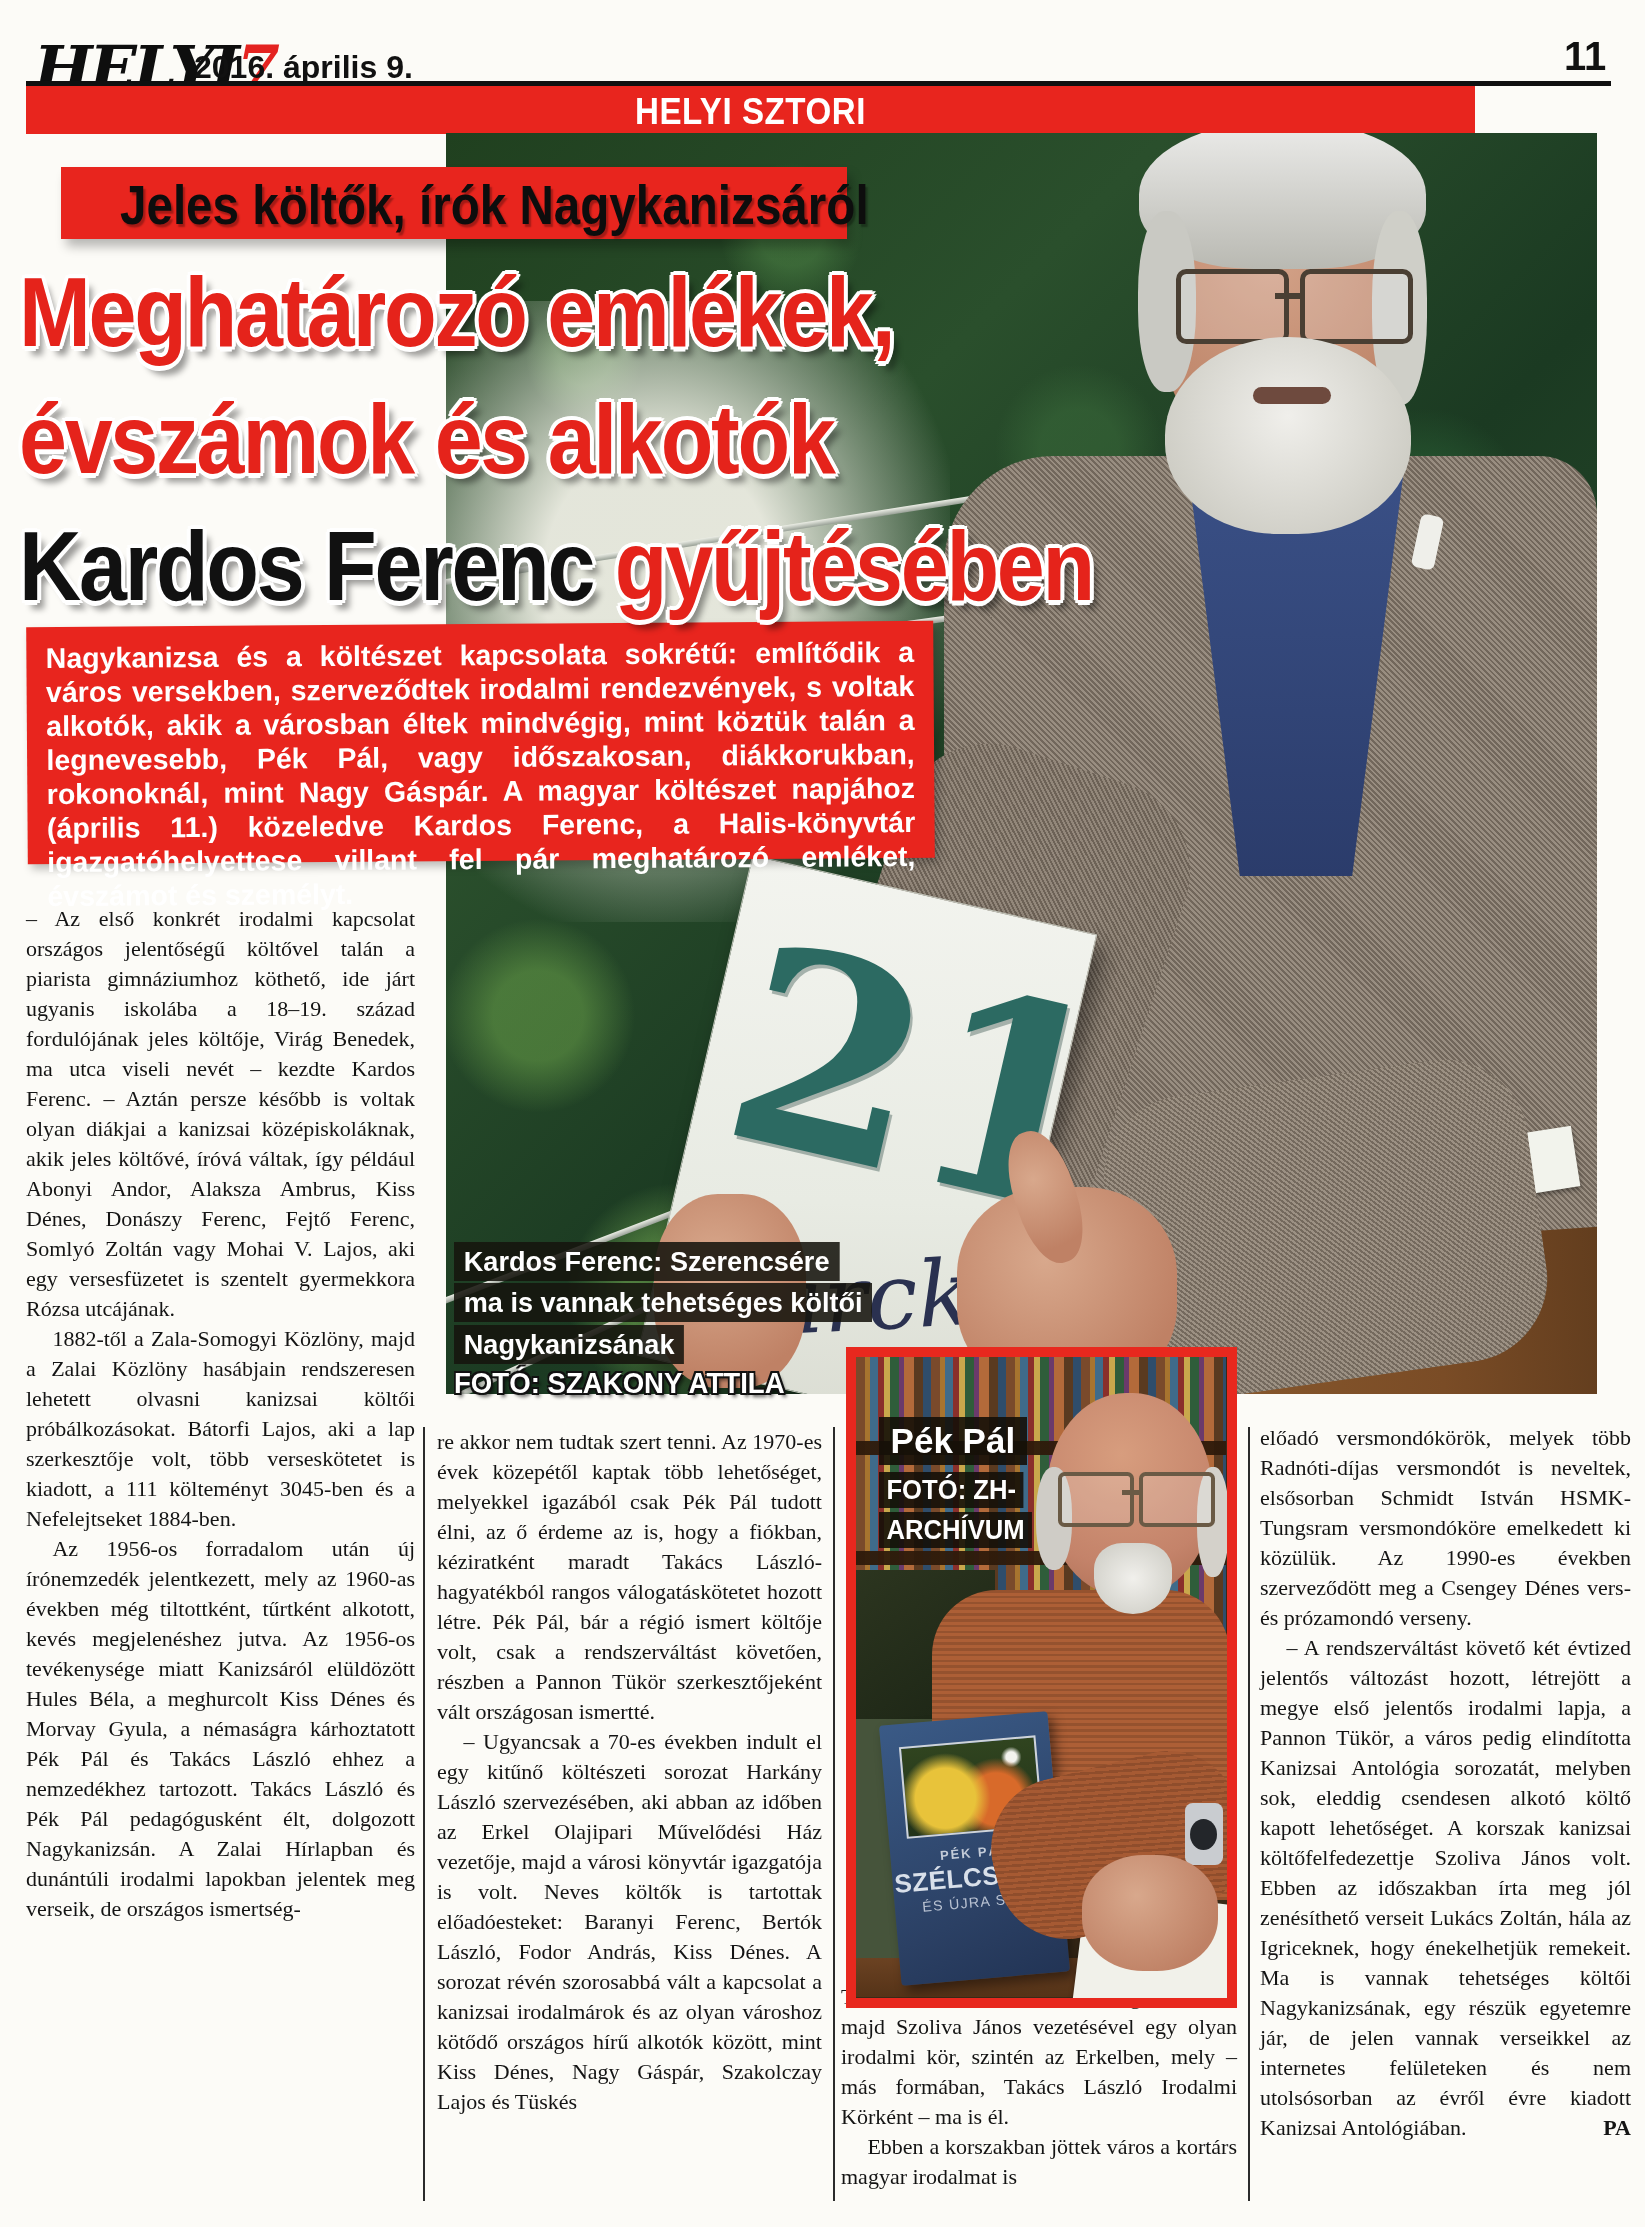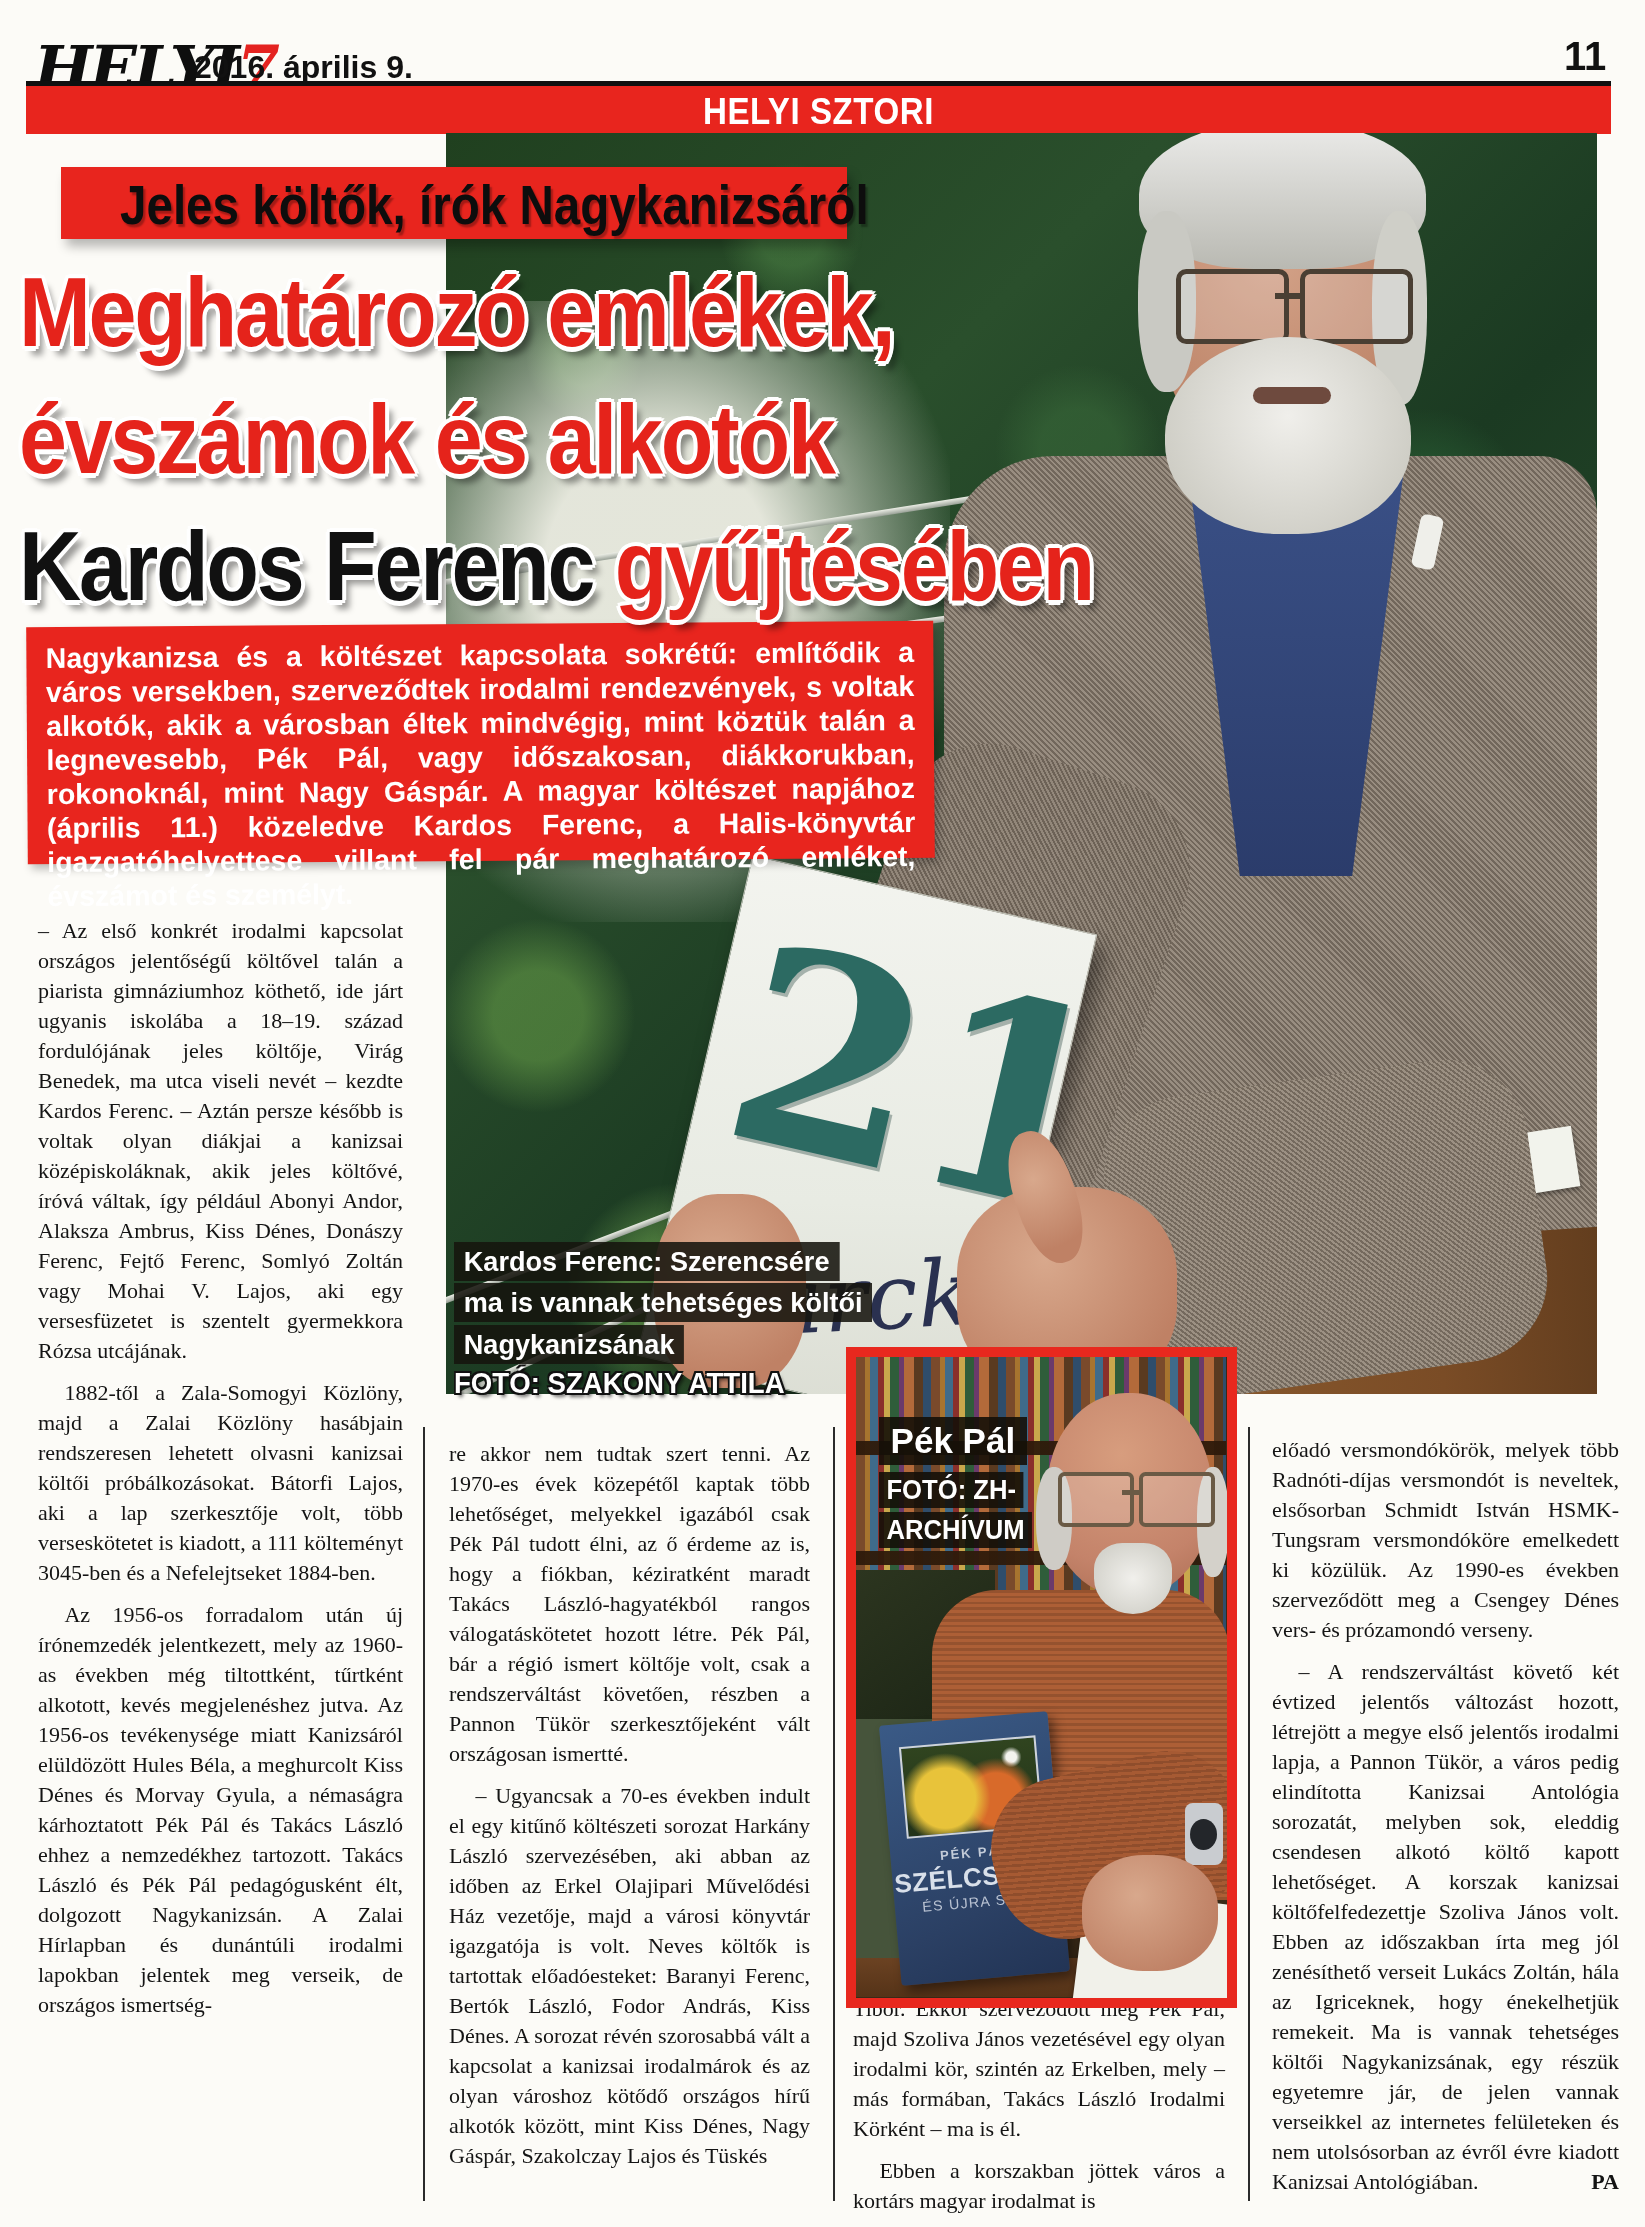--- a/index.html
+++ b/index.html
@@ -7,21 +7,21 @@
         font-family:"Liberation Sans",sans-serif;color:#151515;}
   .abs{position:absolute;}
 
   
   #logo{left:34px;top:38px;font-family:"DejaVu Serif",serif;font-weight:bold;font-style:italic;
         font-size:62px;letter-spacing:-3.2px;color:#0e0e0e;line-height:62px;}
   #logo .seven{color:#e42320;}
   #hdr-date{left:194px;top:49px;font-size:32px;font-weight:bold;color:#111;}
   #hdr-page{left:1564px;top:34px;font-size:40px;font-weight:bold;color:#111;}
   #hdr-rule{left:26px;top:81px;width:1585px;height:4.5px;background:#101010;}
-  #section-band{left:26px;top:86px;width:1585px;height:48px;background:#e8251e;}
+  #section-band{left:26px;top:86px;width:1449px;height:48px;background:#e8251e;}
   #section-label{left:0;right:0;top:5.2px;text-align:center;color:#fff;font-weight:bold;
         font-size:36px;letter-spacing:0.6px;transform:scaleX(.92);}
 
   
   #main-photo{left:446px;top:133px;width:1151px;height:1261px;overflow:hidden;z-index:1;
      background:
       radial-gradient(circle at 12% 18%, rgba(110,170,90,.5) 0 26px, transparent 58px),
       radial-gradient(circle at 30% 8%, rgba(90,150,80,.4) 0 32px, transparent 71px),
       radial-gradient(circle at 55% 25%, rgba(60,110,60,.5) 0 39px, transparent 84px),
       radial-gradient(circle at 85% 30%, rgba(40,90,50,.65) 0 52px, transparent 103px),
@@ -114,21 +114,21 @@
      font-weight:bold;font-size:28.5px;line-height:28.5px;padding:5.2px 10.3px;white-space:nowrap;
      transform:scaleX(.95);transform-origin:left top;}
   #cap1{top:1242px;} #cap2{top:1283px;} #cap3{top:1325px;}
   #main-credit{left:454px;top:1366px;z-index:3;color:#fff;font-weight:bold;font-size:30px;
      transform:scaleX(.92);transform-origin:left top;white-space:nowrap;
      text-shadow:1.9px 1.9px 0 #111,-1.9px -1.9px 0 #111,1.9px -1.9px 0 #111,-1.9px 1.9px 0 #111,3.2px 3.9px 3.9px rgba(0,0,0,.6);}
 
   
   .bodycol{position:absolute;font-family:"Liberation Serif",serif;font-size:22px;line-height:30px;
      color:#141414;}
-  .bodycol p{margin:12px;text-align:justify;}
+  .bodycol p{margin:0;text-align:justify;}
   .bodycol p.indent{text-indent:1.2em;}
   #col1{left:26px;top:904px;width:389px;}
   #col2{left:437px;top:1427px;width:385px;}
   #col3-text{left:841px;top:1982px;width:396px;}
   #col4{left:1260px;top:1423px;width:371px;}
   .colrule{position:absolute;top:1427px;height:774px;width:1.9px;background:#2b2b2b;}
   #rule1{left:423px;} #rule2{left:833px;} #rule3{left:1248px;}
   .byline{float:right;font-weight:bold;}
 
   

